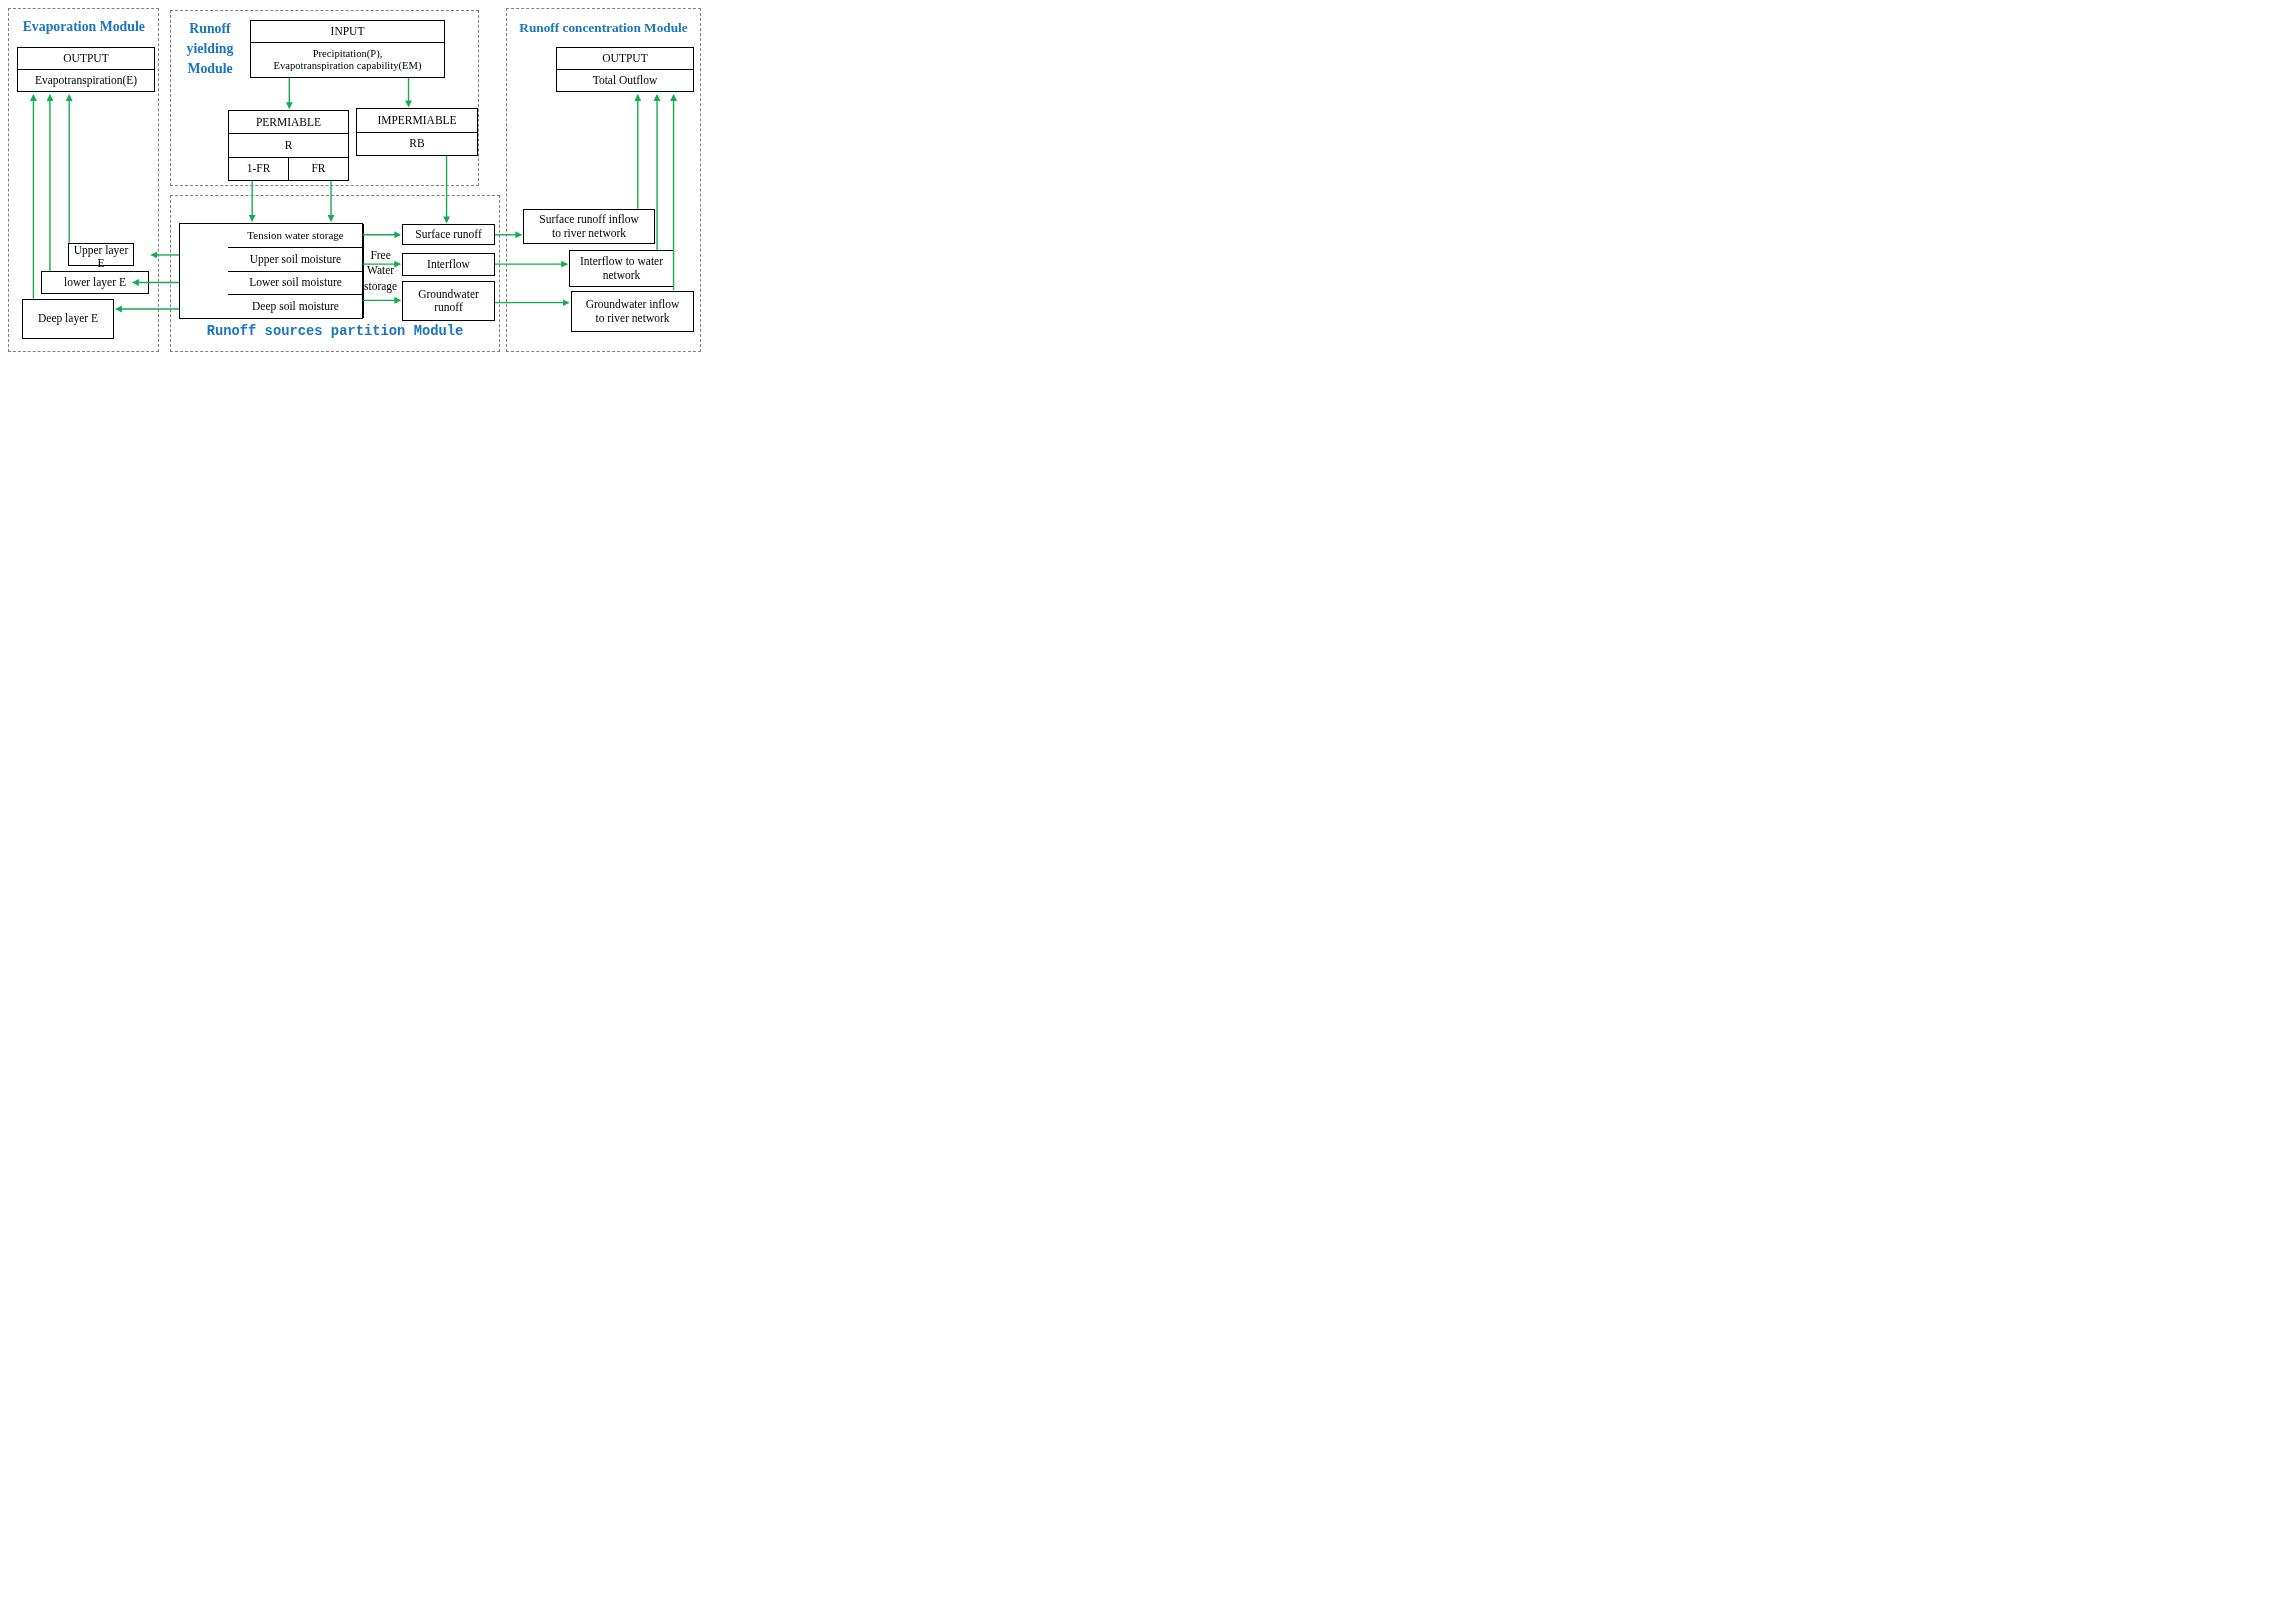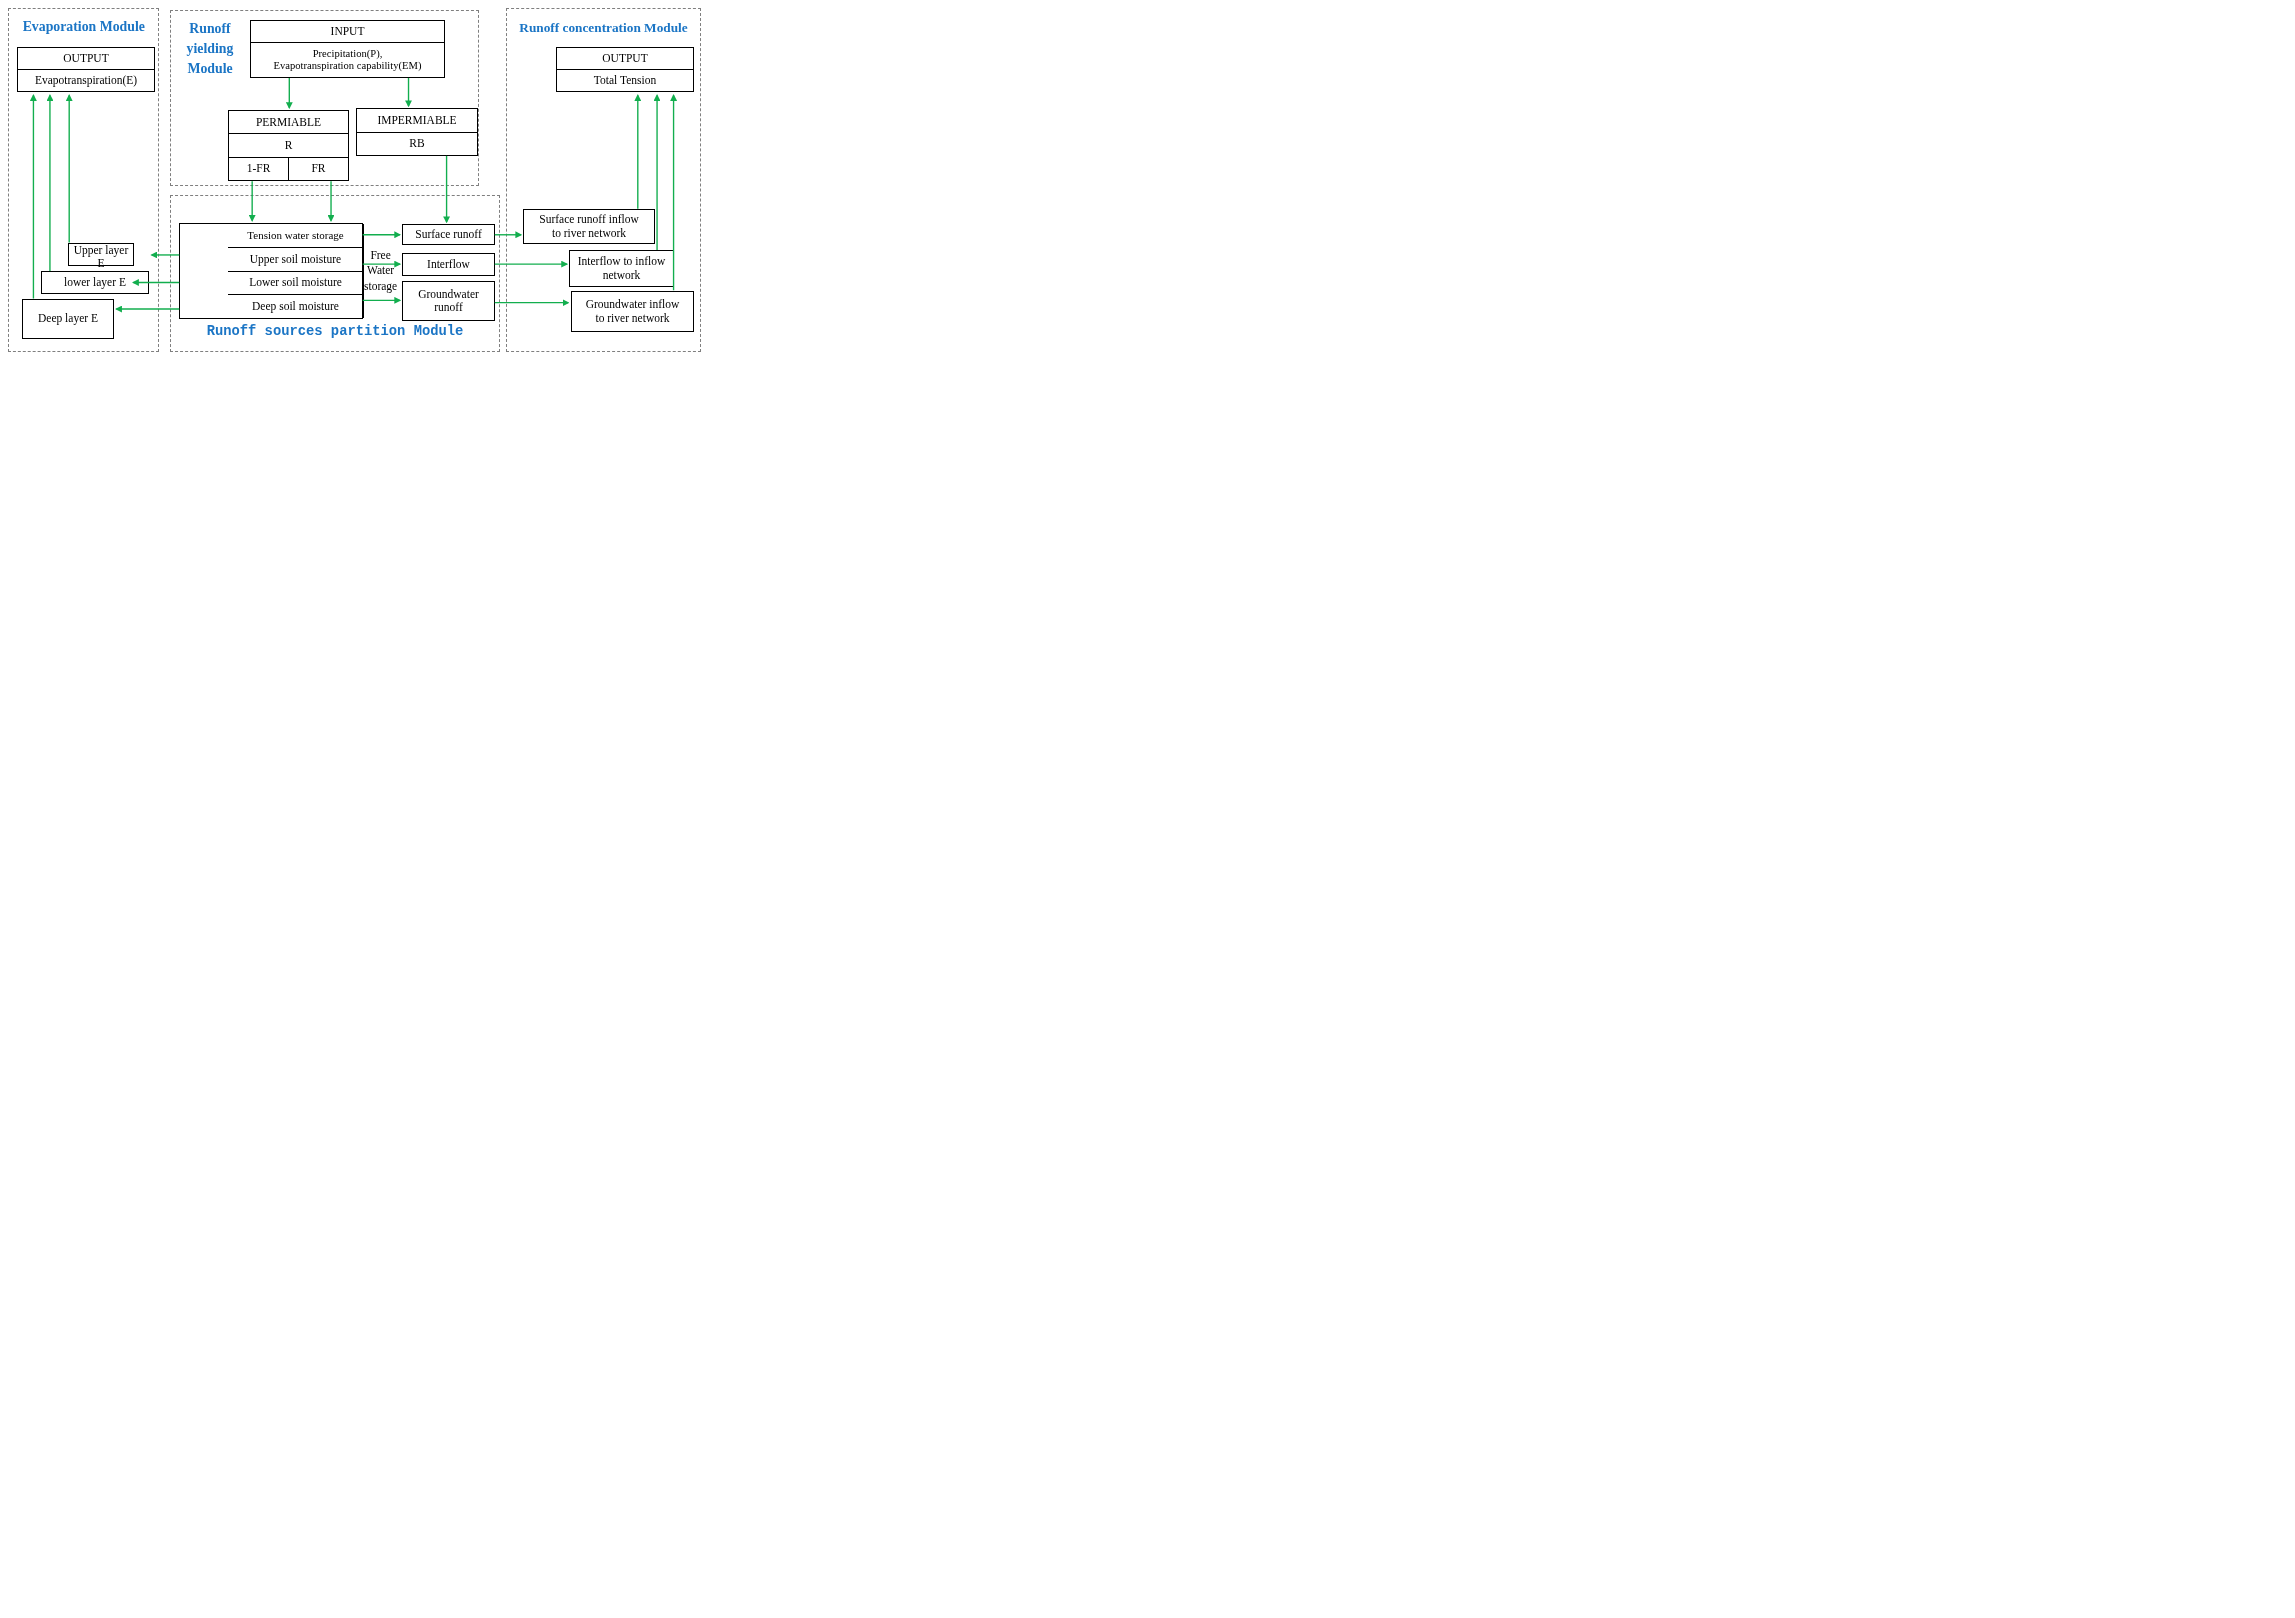--- a/index.html
+++ b/index.html
@@ -99,31 +99,31 @@
   </div>
   <div class="box" style="left:402px;top:281px;width:93px;height:40px;">
     <div class="row">
       <span>Groundwater</span>
       <span>runoff</span>
     </div>
   </div>
 
   <div class="box" style="left:556px;top:47px;width:138px;height:45px;">
     <div class="row">OUTPUT</div>
-    <div class="row">Total Tension</div>
+    <div class="row">Total Outflow</div>
   </div>
   <div class="box" style="left:523px;top:209px;width:132px;height:35px;">
     <div class="row">
       <span>Surface runoff  inflow</span>
       <span>to river network</span>
     </div>
   </div>
   <div class="box" style="left:569px;top:250px;width:105px;height:37px;">
     <div class="row">
-      <span>Interflow to inflow</span>
+      <span>Interflow to water</span>
       <span>network</span>
     </div>
   </div>
   <div class="box" style="left:571px;top:291px;width:123px;height:41px;">
     <div class="row">
       <span>Groundwater inflow</span>
       <span>to river network</span>
     </div>
   </div>
 

